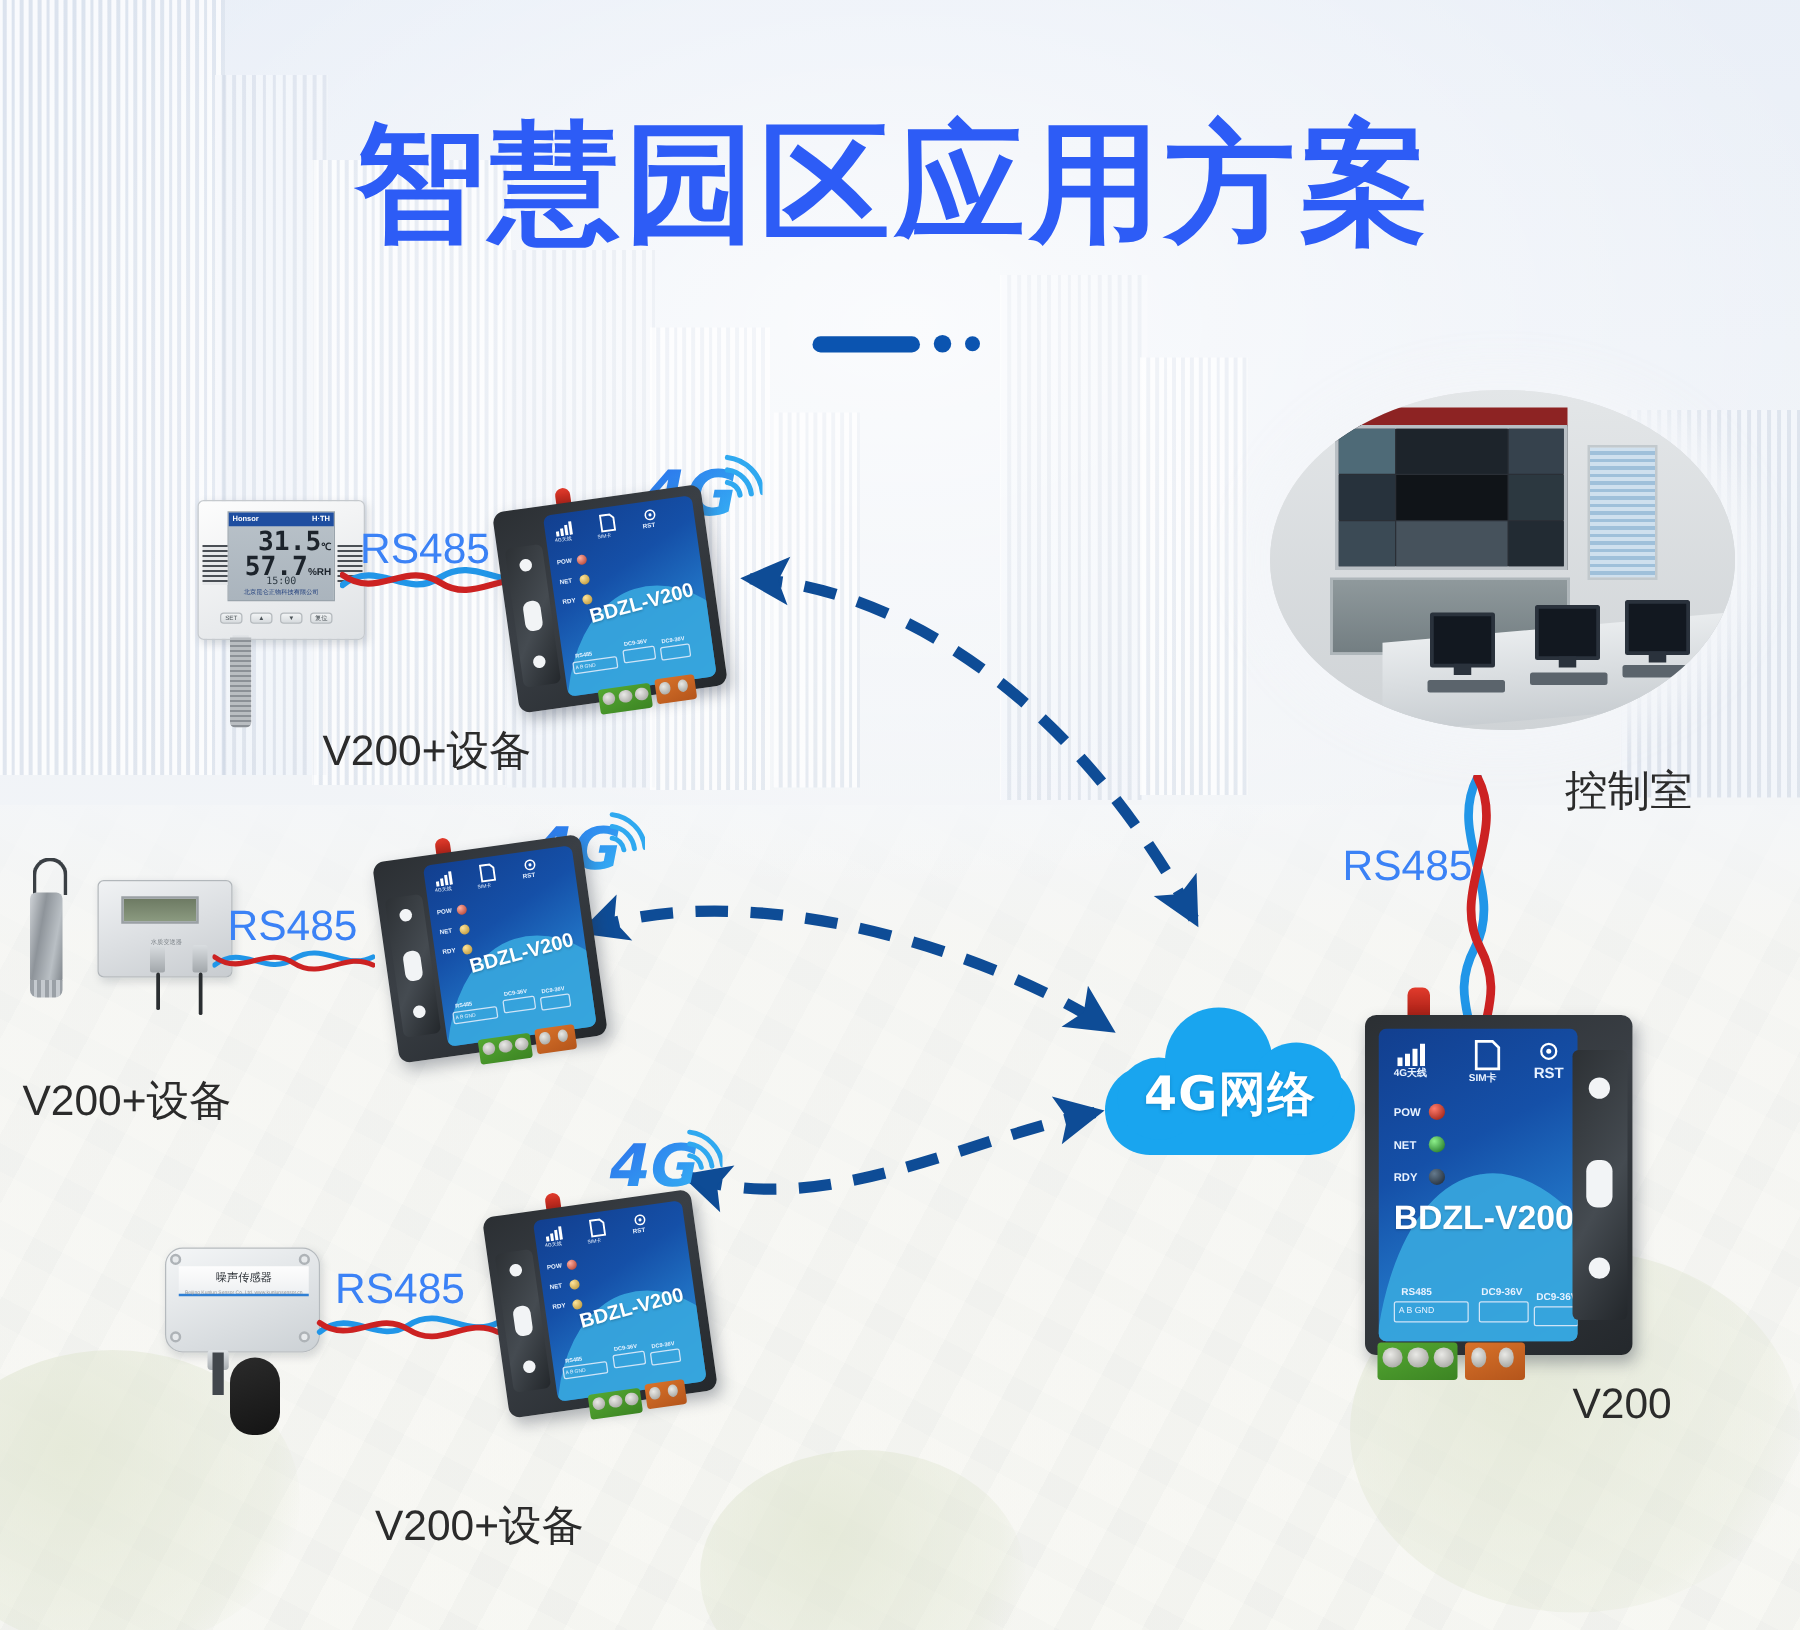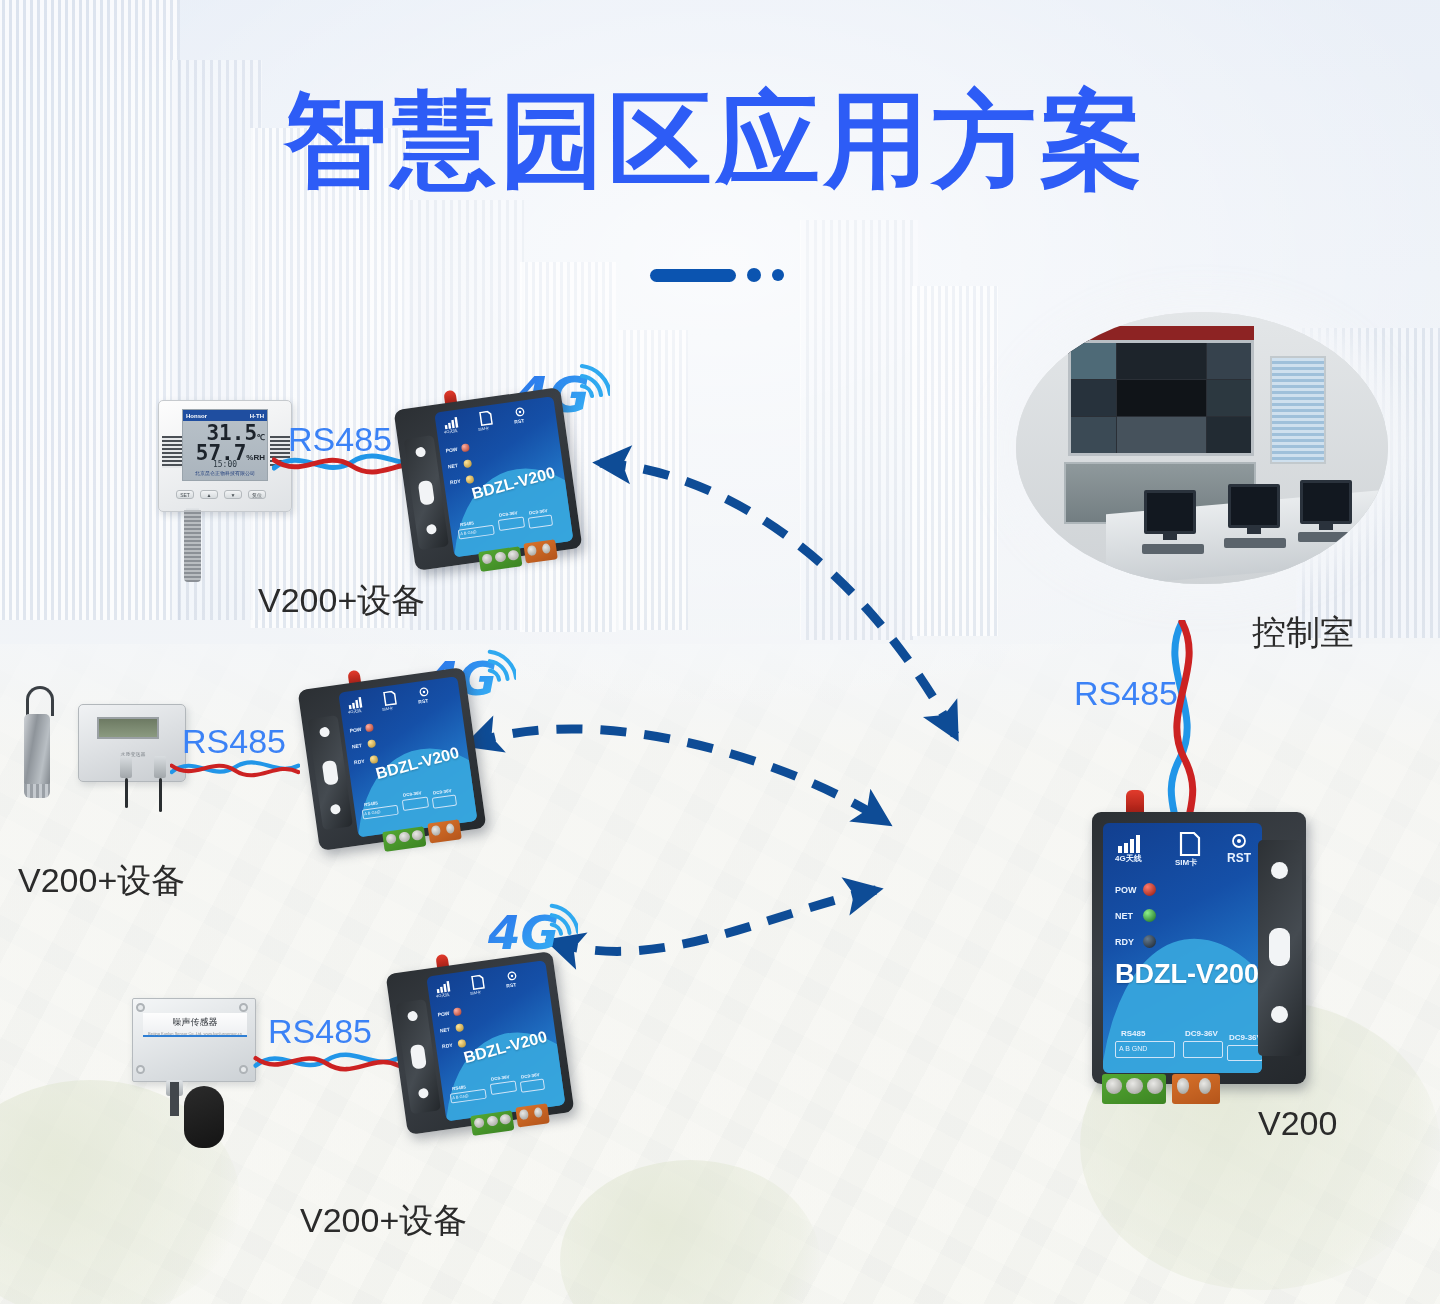--- a/index.html
+++ b/index.html
@@ -50,21 +50,21 @@
   .haze {
     position: absolute; inset: 0;
     background: radial-gradient(ellipse 78% 52% at 50% 20%, rgba(255,255,255,0.72), rgba(255,255,255,0) 70%);
   }
 
   
   #title {
     position: absolute; left: 284px; top: 96px;
     font-size: 104px; font-weight: 700; letter-spacing: 4px;
     color: #2d5cf6; line-height: 1;
-    font-family: Liberation Mono, monospace;
+    font-family: Liberation Serif, serif;
     white-space: nowrap;
   }
   #title-deco { position: absolute; left: 650px; top: 268px; display: flex; align-items: center; gap: 11px; }
   #title-deco .bar { width: 86px; height: 13px; border-radius: 7px; background: #0b54b0; }
   #title-deco .dot { width: 14px; height: 14px; border-radius: 50%; background: #0b54b0; }
   #title-deco .dot.small { width: 12px; height: 12px; }
 
   
   .cap {
     position: absolute; color: #2b2b2b; font-size: 34px; white-space: nowrap;
@@ -275,21 +275,21 @@
   }
   #wq-sensor .hook {
     position: absolute; left: 16px; top: 6px; width: 28px; height: 30px;
     border: 3px solid #3a3f44; border-bottom: none; border-radius: 14px 14px 0 0;
   }
 
   
   #ns-sensor .box {
     position: absolute; left: 0; top: 0; width: 124px; height: 84px;
     background: linear-gradient(160deg,#f4f6f7,#ccd1d5);
-    border: 1px solid #b5babe; border-radius: 2px;
+    border: 1px solid #b5babe; border-radius: 14px;
     box-shadow: 2px 3px 7px rgba(60,70,85,.18);
   }
   #ns-sensor .plate {
     position: absolute; left: 10px; top: 14px; width: 104px; height: 24px;
     background: linear-gradient(180deg,#fdfdfd,#eef0f2);
     border-bottom: 2px solid #2f7fd4;
     font-size: 9px; color: #2b3036; text-align: center; line-height: 18px;
   }
   #ns-sensor .sub { font-size: 4px; color: #8d9399; display:block; line-height: 5px; }
   #ns-sensor .ear {
@@ -345,20 +345,27 @@
       </marker>
     </defs>
 
     <path d="M600,463 C720,470 860,560 955,735" fill="none" stroke="#0E4C96" stroke-width="9" stroke-dasharray="26 18" stroke-linecap="butt" marker-start="url(#ah)" marker-end="url(#ah)"></path>
 
     <path d="M470,744 C600,700 790,760 886,822" fill="none" stroke="#0E4C96" stroke-width="9" stroke-dasharray="26 18" stroke-linecap="butt" marker-start="url(#ah)" marker-end="url(#ah)"></path>
 
     <path d="M552,942 C660,975 770,912 876,890" fill="none" stroke="#0E4C96" stroke-width="9" stroke-dasharray="26 18" stroke-linecap="butt" marker-start="url(#ah)" marker-end="url(#ah)"></path>
   </svg>
 
+  <div id="cloud">
+    <div class="base"></div>
+    <div class="c" style="left:10px; top:46px; width:66px; height:66px;"></div>
+    <div class="c" style="left:48px; top:6px;  width:86px; height:86px;"></div>
+    <div class="c" style="left:116px;top:34px; width:74px; height:74px;"></div>
+    <div id="cloud-label">4G网络</div>
+  </div>
 
   <div id="ctrlroom">
     <div class="wall"></div>
     <div class="banner"></div>
     <div class="videowall">
       <i style="background:#4e6a77"></i>
         <i style="background:#1d242b"></i>
         <i style="background:#36424d"></i>
       <i style="background:#27323c"></i>
         <i style="background:#101418"></i>

